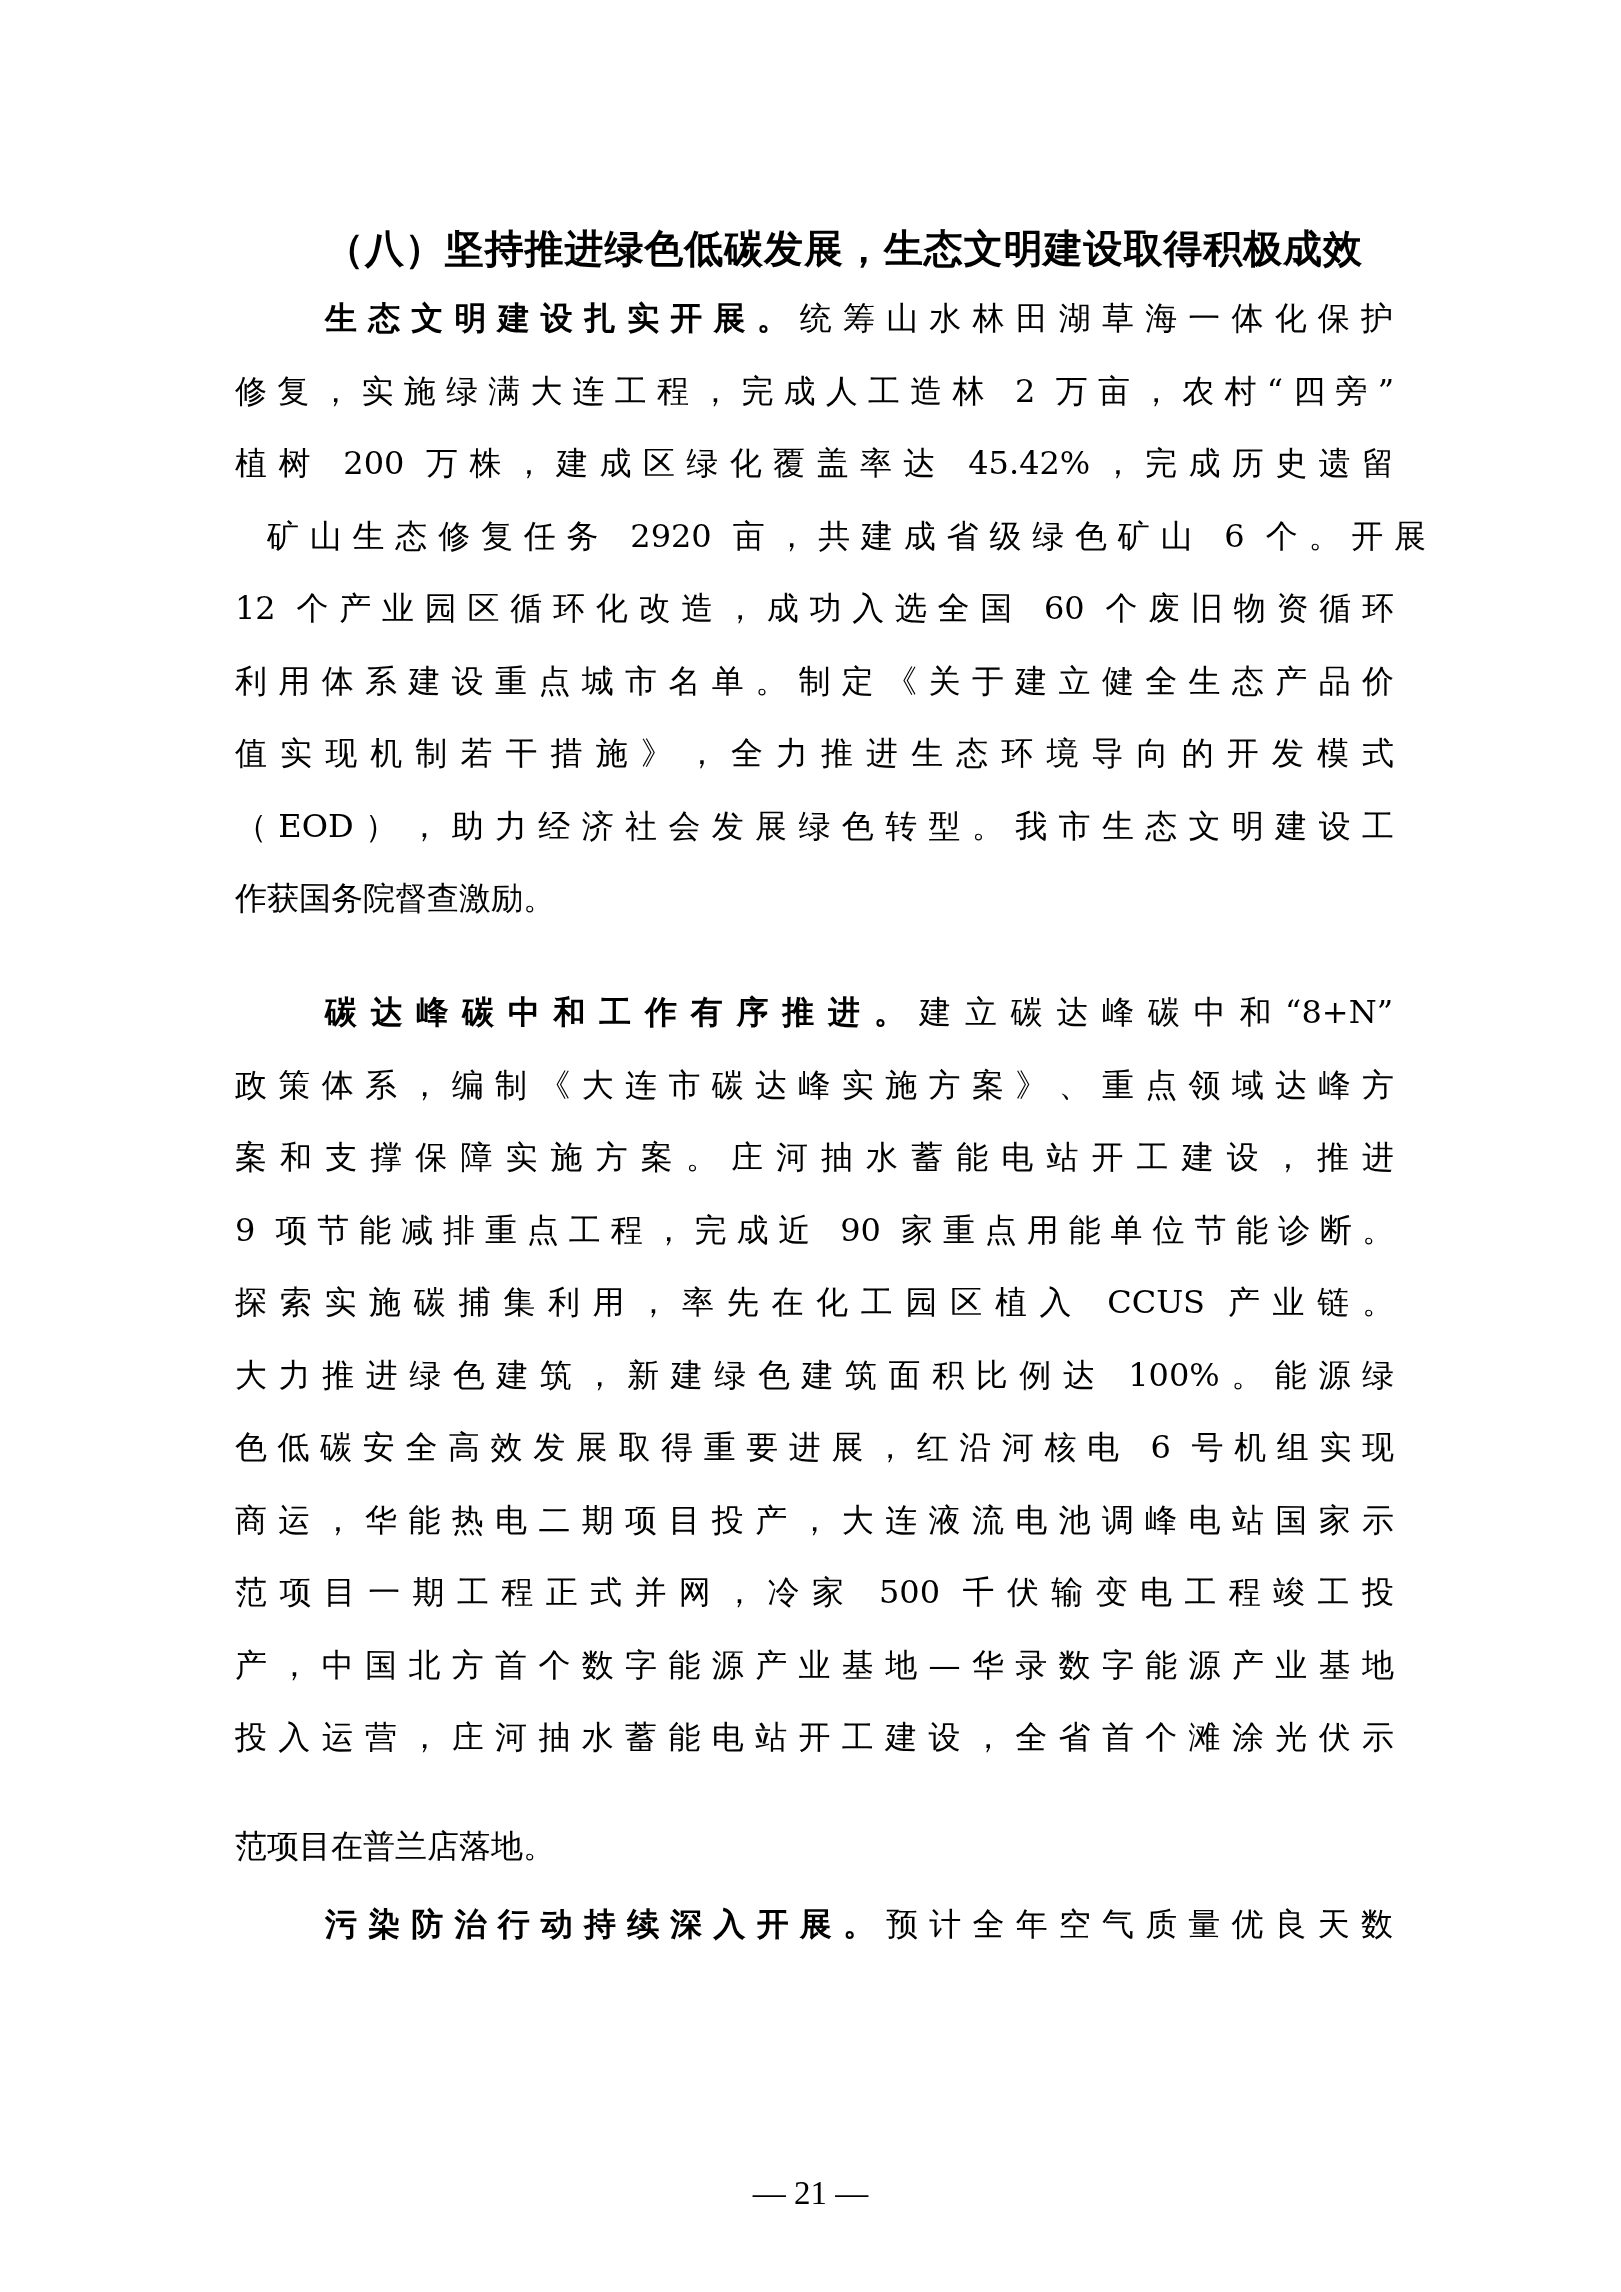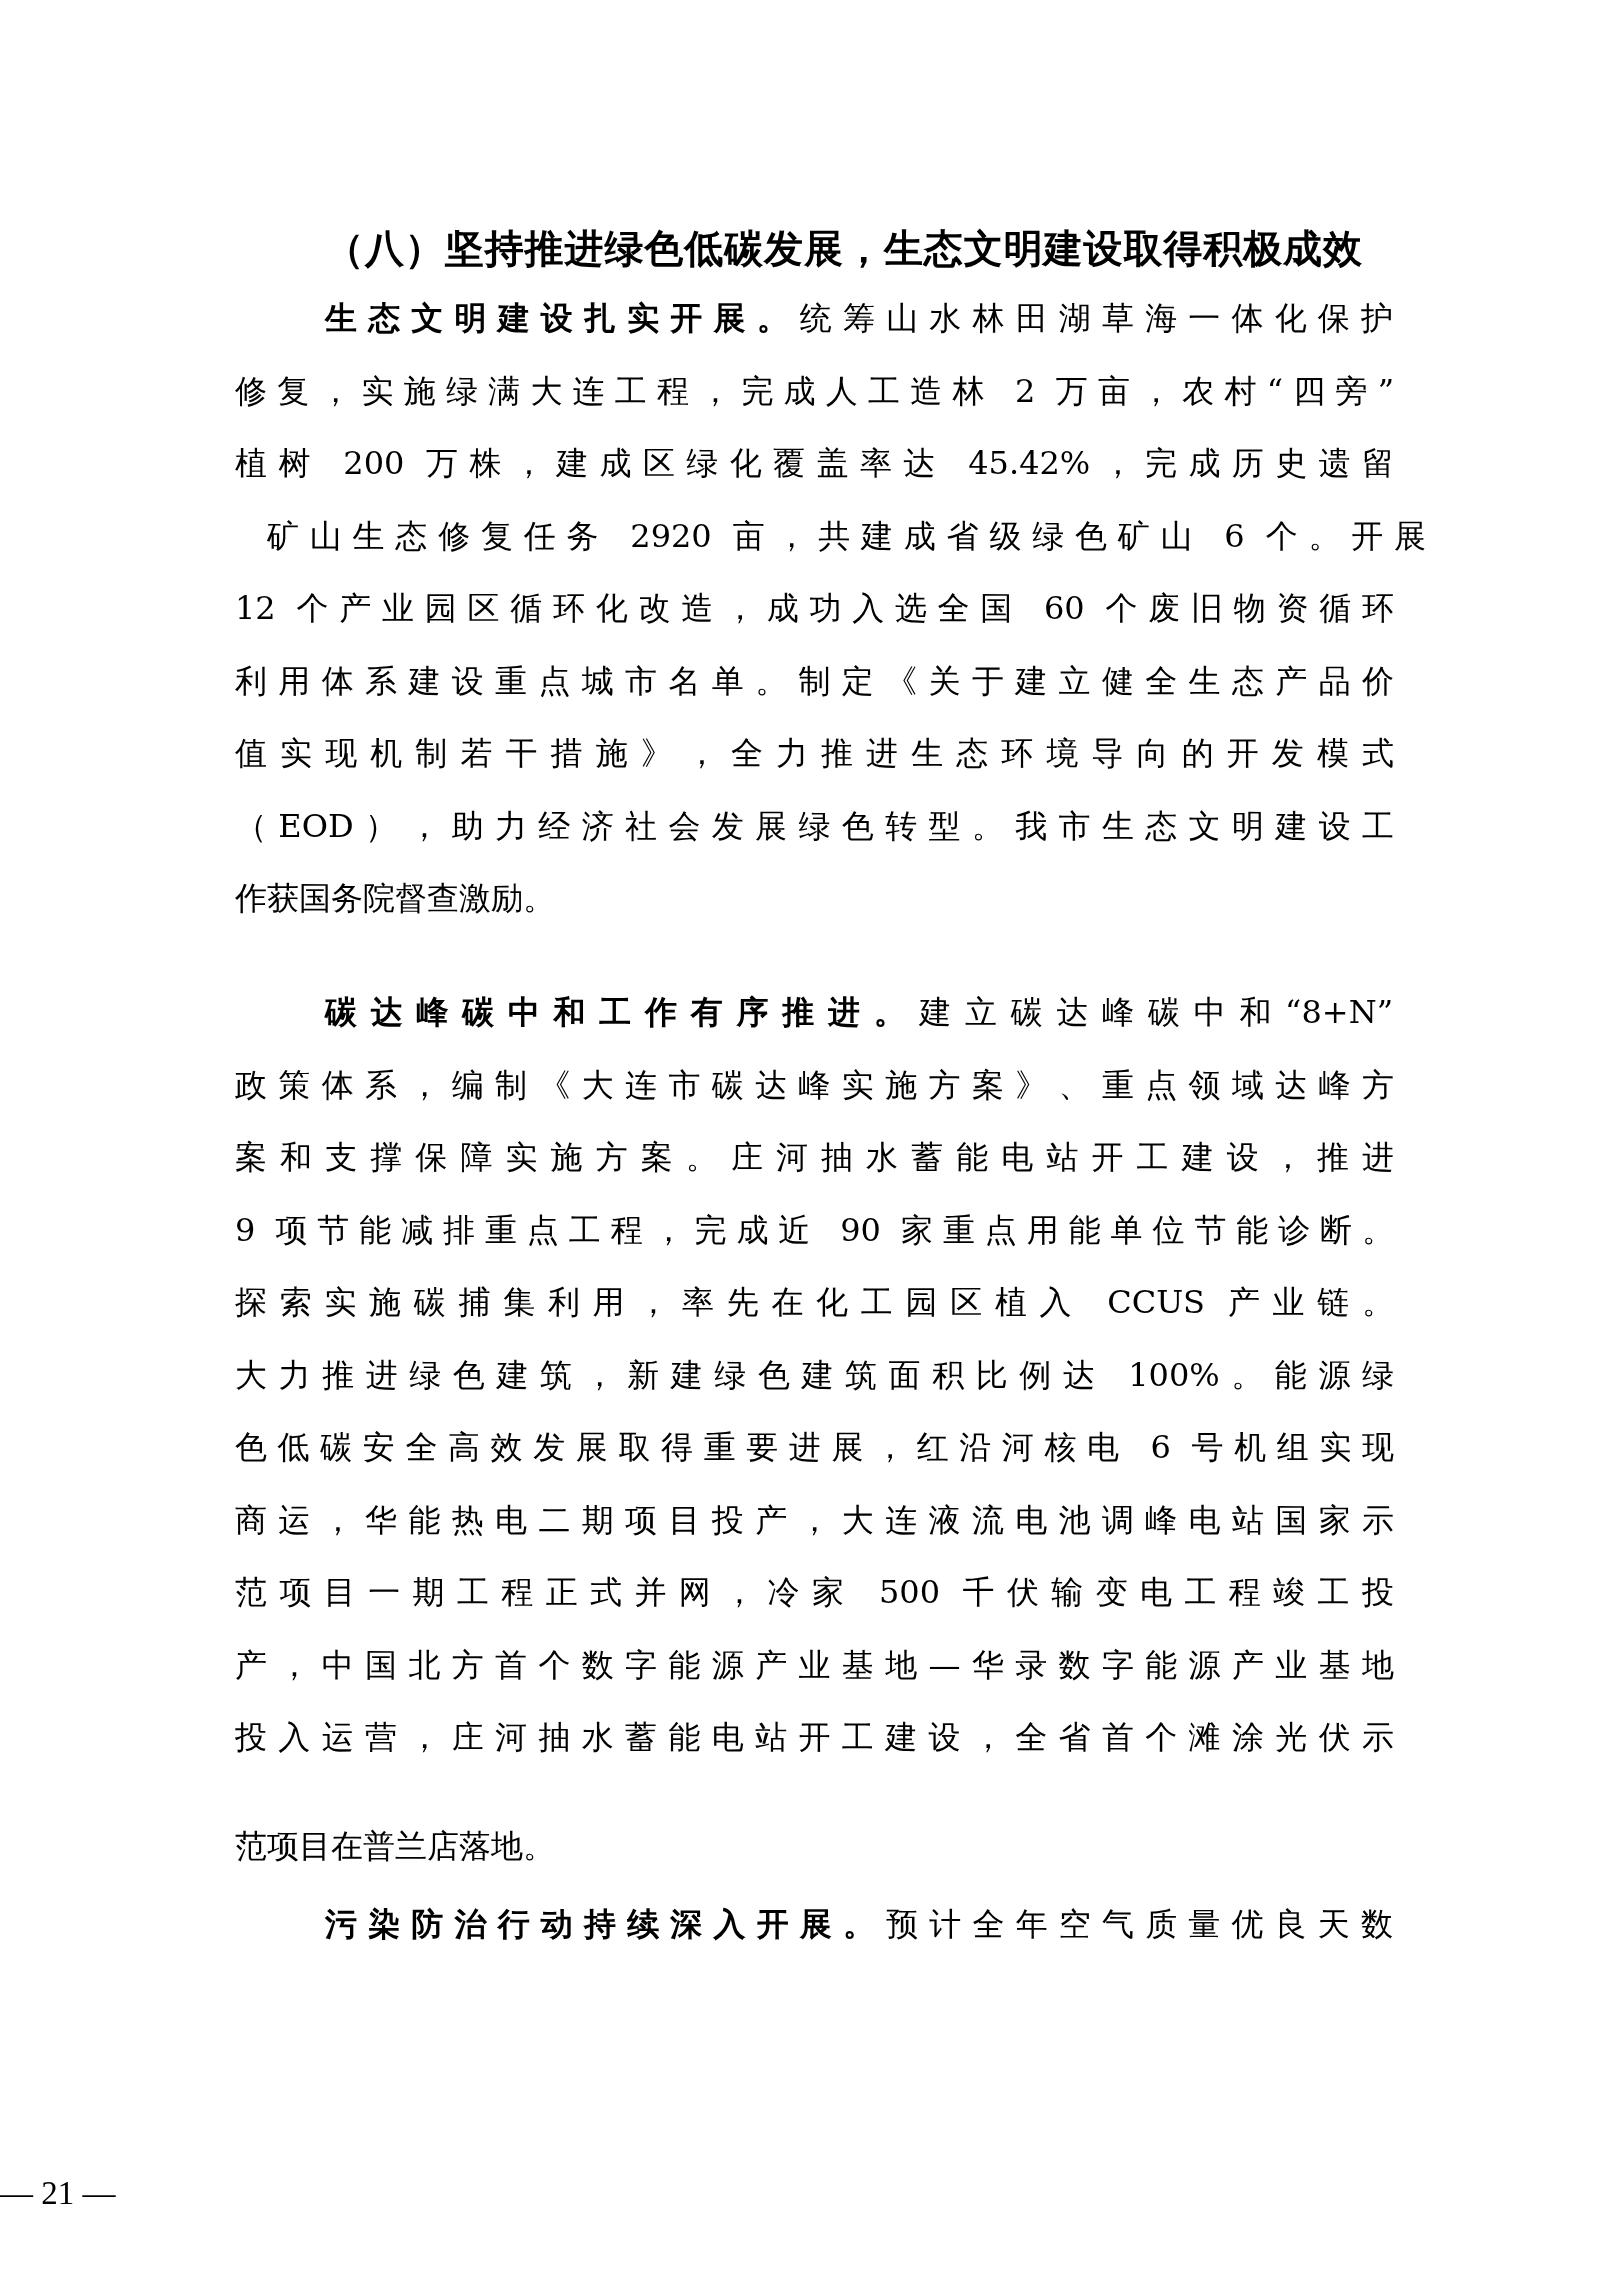--- a/index.html
+++ b/index.html
@@ -58,20 +58,21 @@
     }
     .lead {
       font-weight: bold;
       font-family: "DejaVu Sans", "Liberation Sans", sans-serif;
     }
     .page-number {
       position: absolute;
       left: 0;
       width: 1621px;
       top: 2174px;
+      text-align: center;
       font-size: 33px;
       line-height: 39px;
       font-family: "Liberation Serif", "DejaVu Serif", serif;
     }
   </style>
 </head>
 <body>
 
 <div class="page">
 

